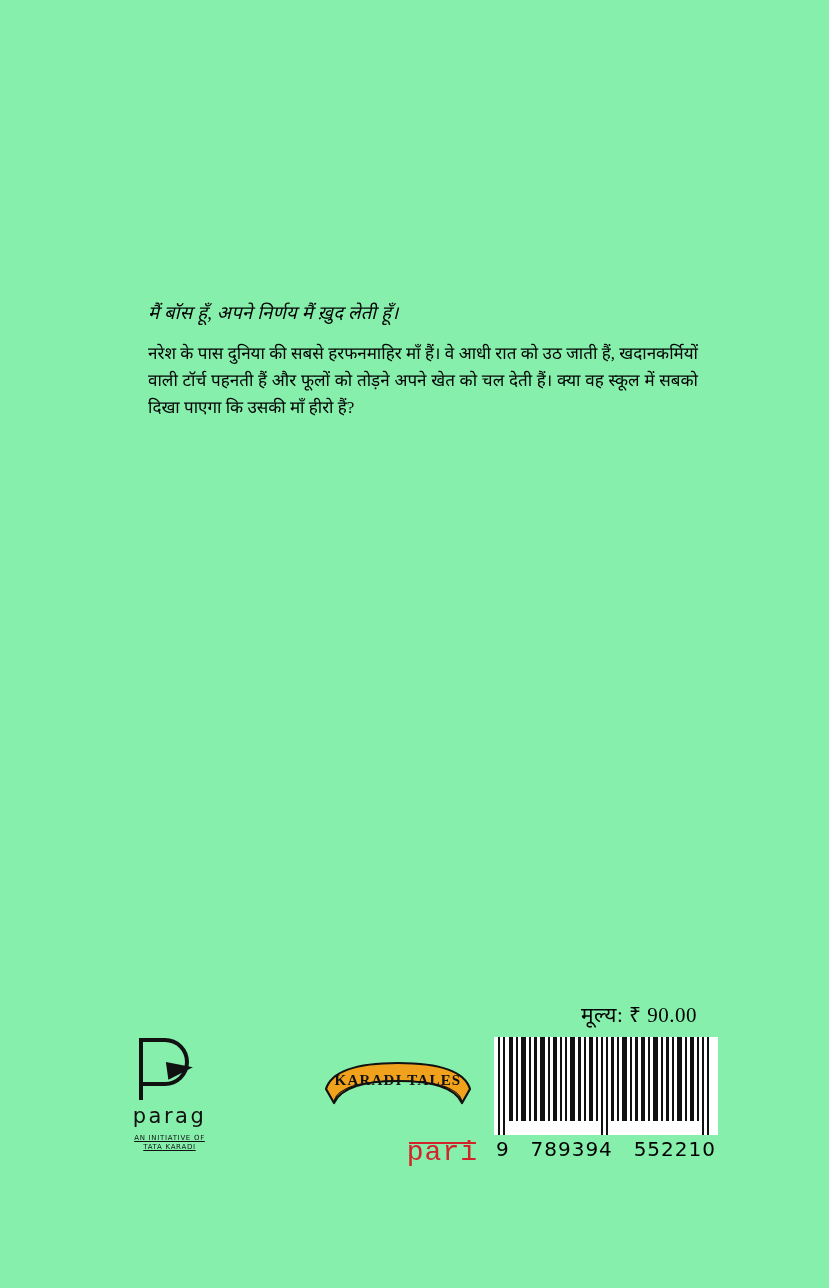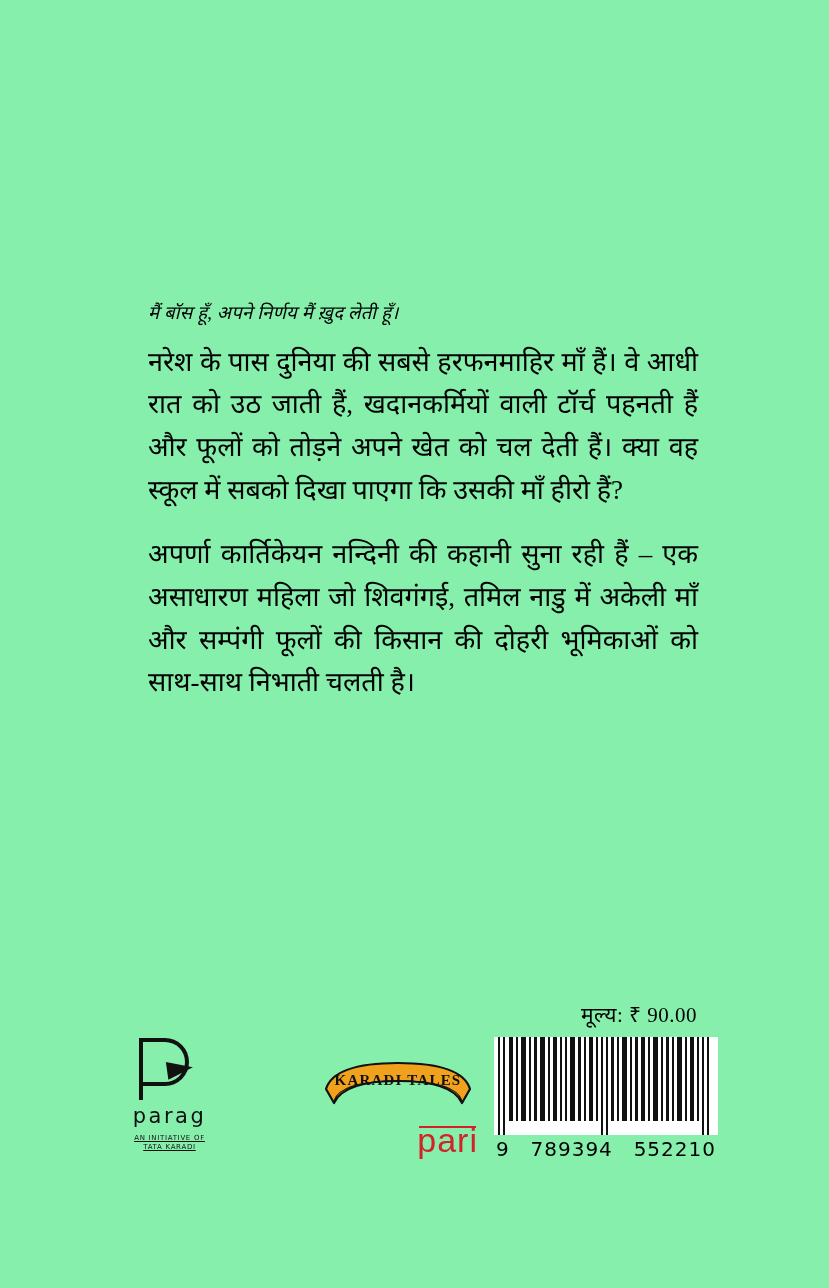--- a/index.html
+++ b/index.html
@@ -32,21 +32,21 @@
 
   .tagline {
     font-style: italic;
     font-size: 18.5px;
     line-height: 1.45;
     margin: 0 0 14px 0;
     letter-spacing: 0.2px;
   }
 
   .para {
-    font-size: 27px;
+    font-size: 17px;
     line-height: 1.58;
     margin: 0 0 22px 0;
     text-align: justify;
     text-justify: inter-word;
   }
   .para:last-child { margin-bottom: 0; }
 
   
   .price {
     position: absolute;
@@ -150,24 +150,24 @@
   
   .karadi {
     position: absolute;
     left: 318px;
     top: 20px;
     width: 160px;
     text-align: right;
   }
   .karadi-ribbon { width: 152px; height: 54px; display: block; margin: 0 auto; }
   .pari {
-    margin-top: 14px;
+    margin-top: 30px;
     color: #d2232a;
-    font-family: Liberation Sans, sans-serif;
-    font-size: 34px;
+    font-family: Liberation Mono, monospace;
+    font-size: 28px;
     line-height: 1;
     letter-spacing: 1px;
     position: relative;
     display: inline-block;
   }
   .pari .bar {
     position: absolute;
     left: 2px;
     right: 2px;
     top: 3px;
@@ -194,21 +194,20 @@
   }
 </style>
 </head>
 <body>
 
 <div class="page">
 
   <div class="blurb">
     <p class="tagline">मैं बॉस हूँ, अपने निर्णय मैं ख़ुद लेती हूँ।</p>
     <p class="para">नरेश के पास दुनिया की सबसे हरफनमाहिर माँ हैं। वे आधी रात को उठ जाती हैं, खदानकर्मियों वाली टॉर्च पहनती हैं और फूलों को तोड़ने अपने खेत को चल देती हैं। क्या वह स्कूल में सबको दिखा पाएगा कि उसकी माँ हीरो हैं?</p>
-    <p class="para">अपर्णा कार्तिकेयन नन्दिनी की कहानी सुना रही हैं – एक असाधारण महिला जो शिवगंगई, तमिल नाडु में अकेली माँ और सम्पंगी फूलों की किसान की दोहरी भूमिकाओं को साथ-साथ निभाती चलती है।</p>
   </div>
 
   <div class="price">मूल्य: ₹ 90.00</div>
 
   <div class="logos">
 
     <div class="parag">
       <div class="parag-mark">
         <div class="stem"></div>
         <div class="bowl"></div>

